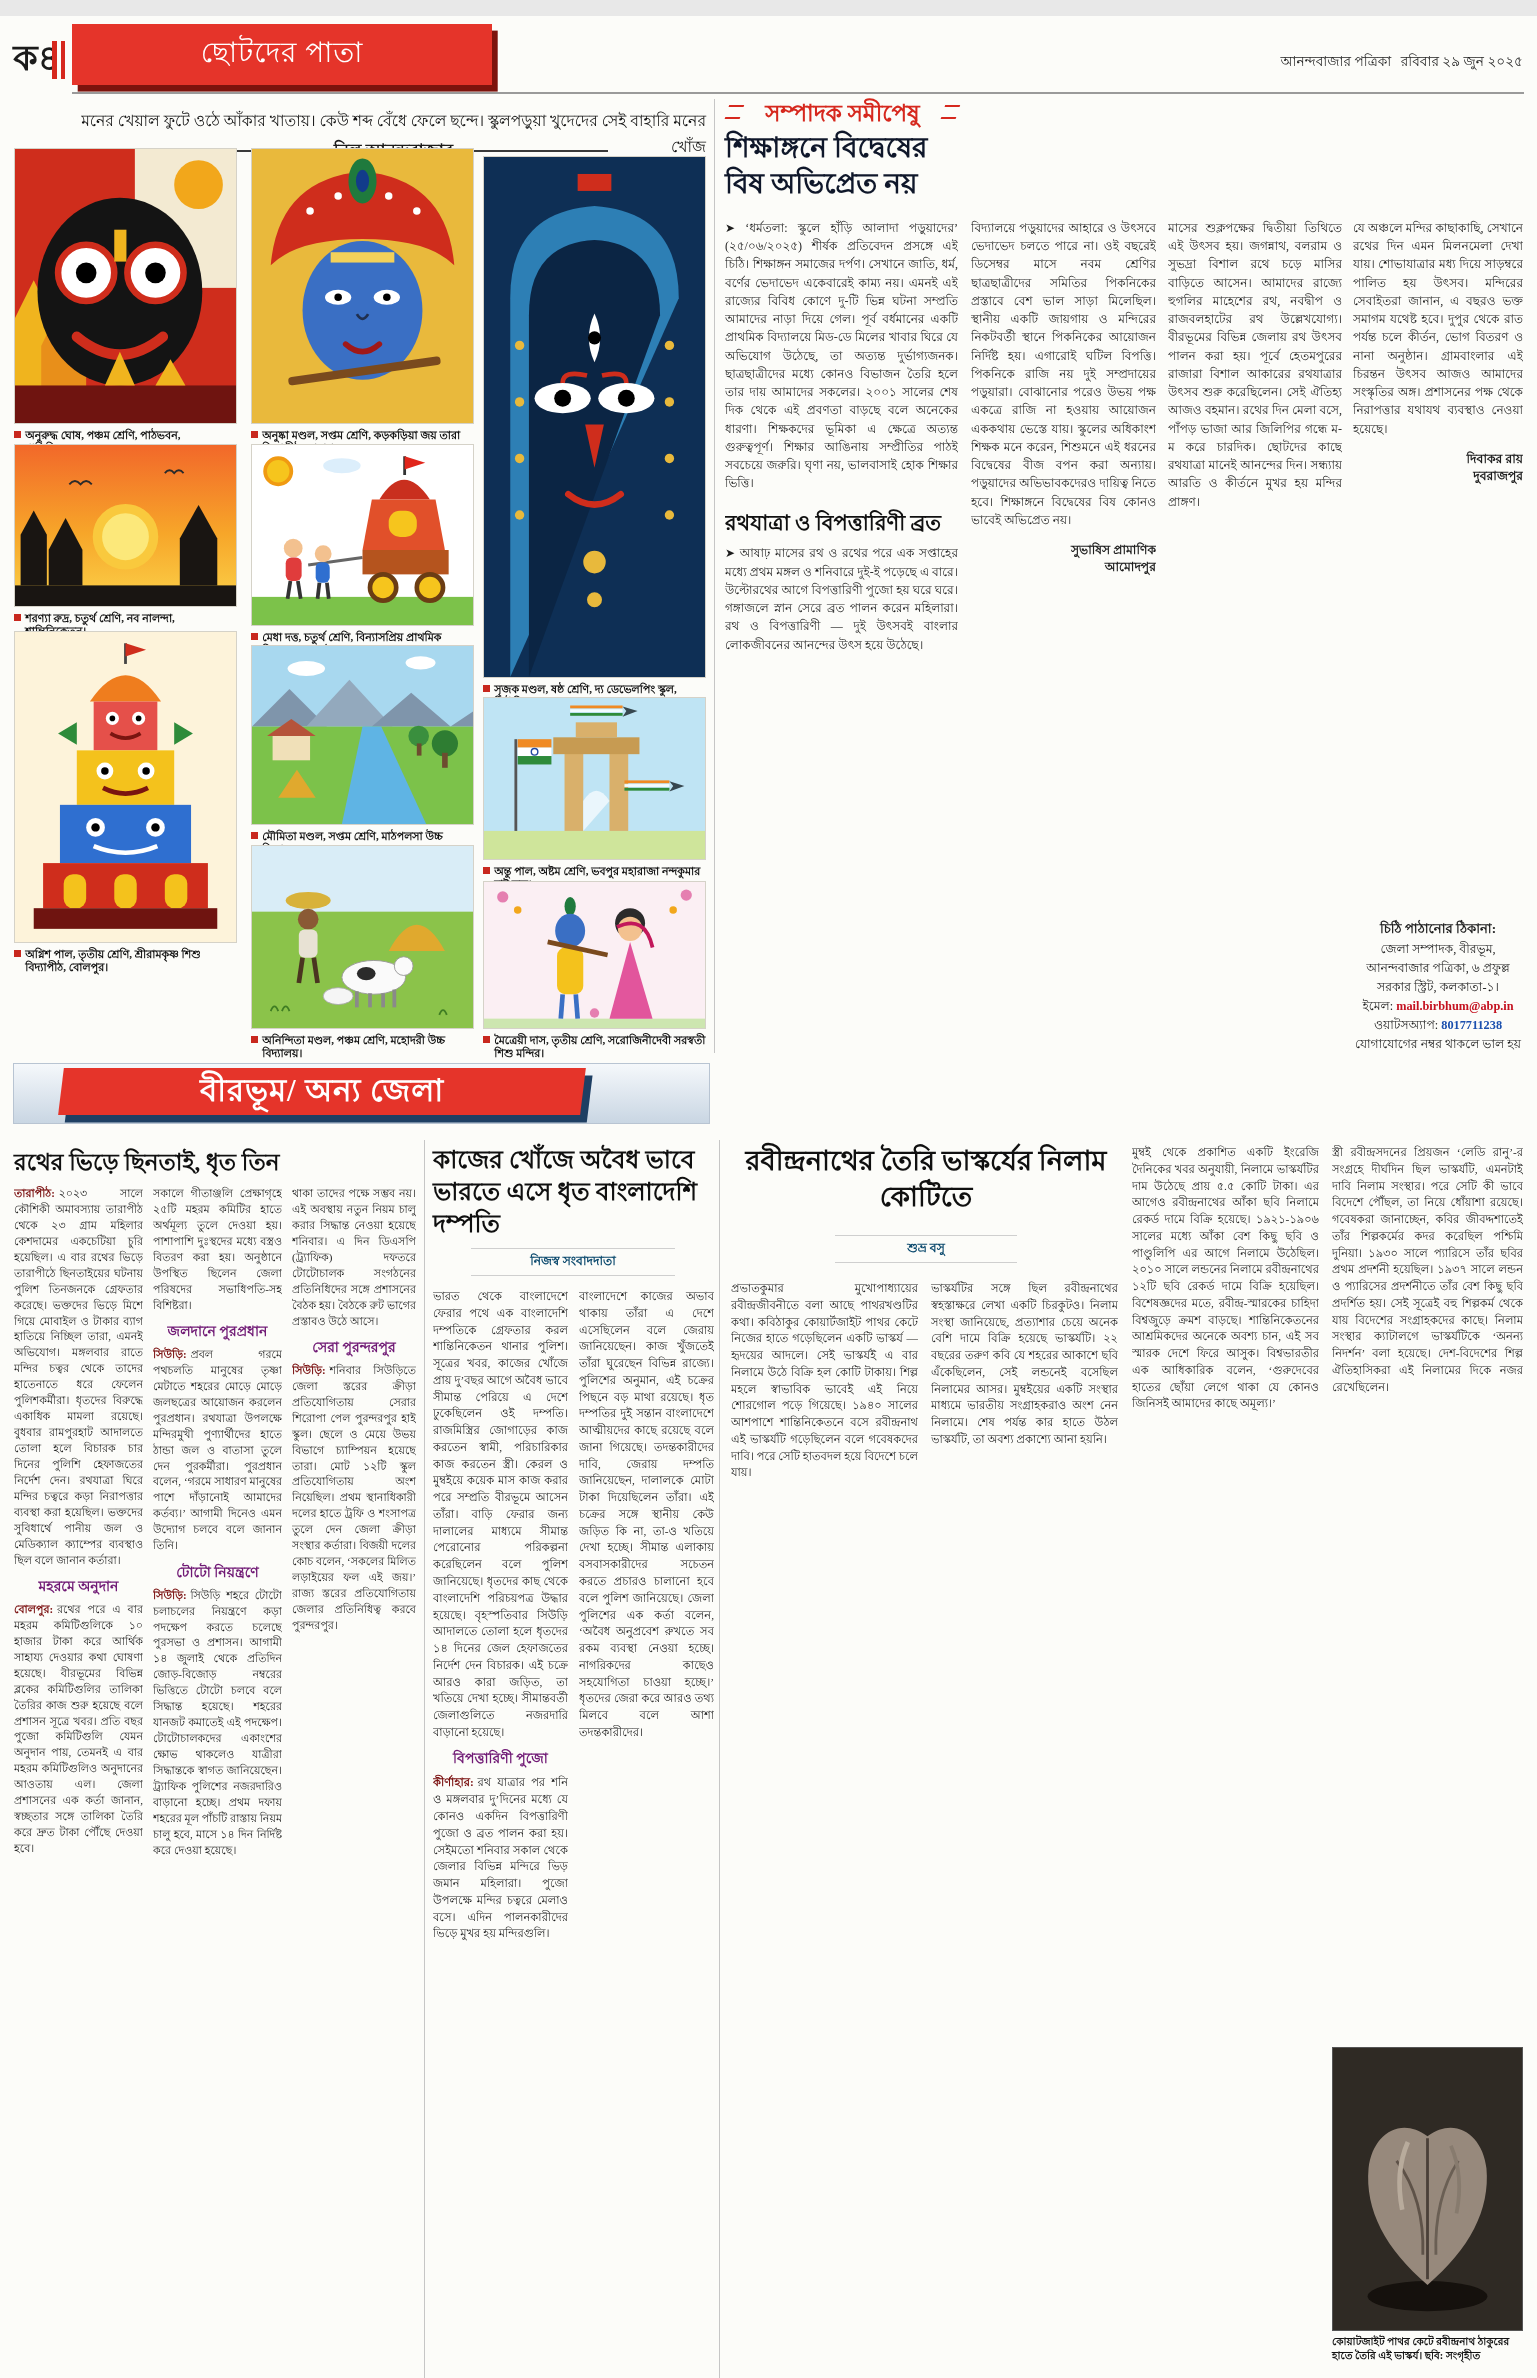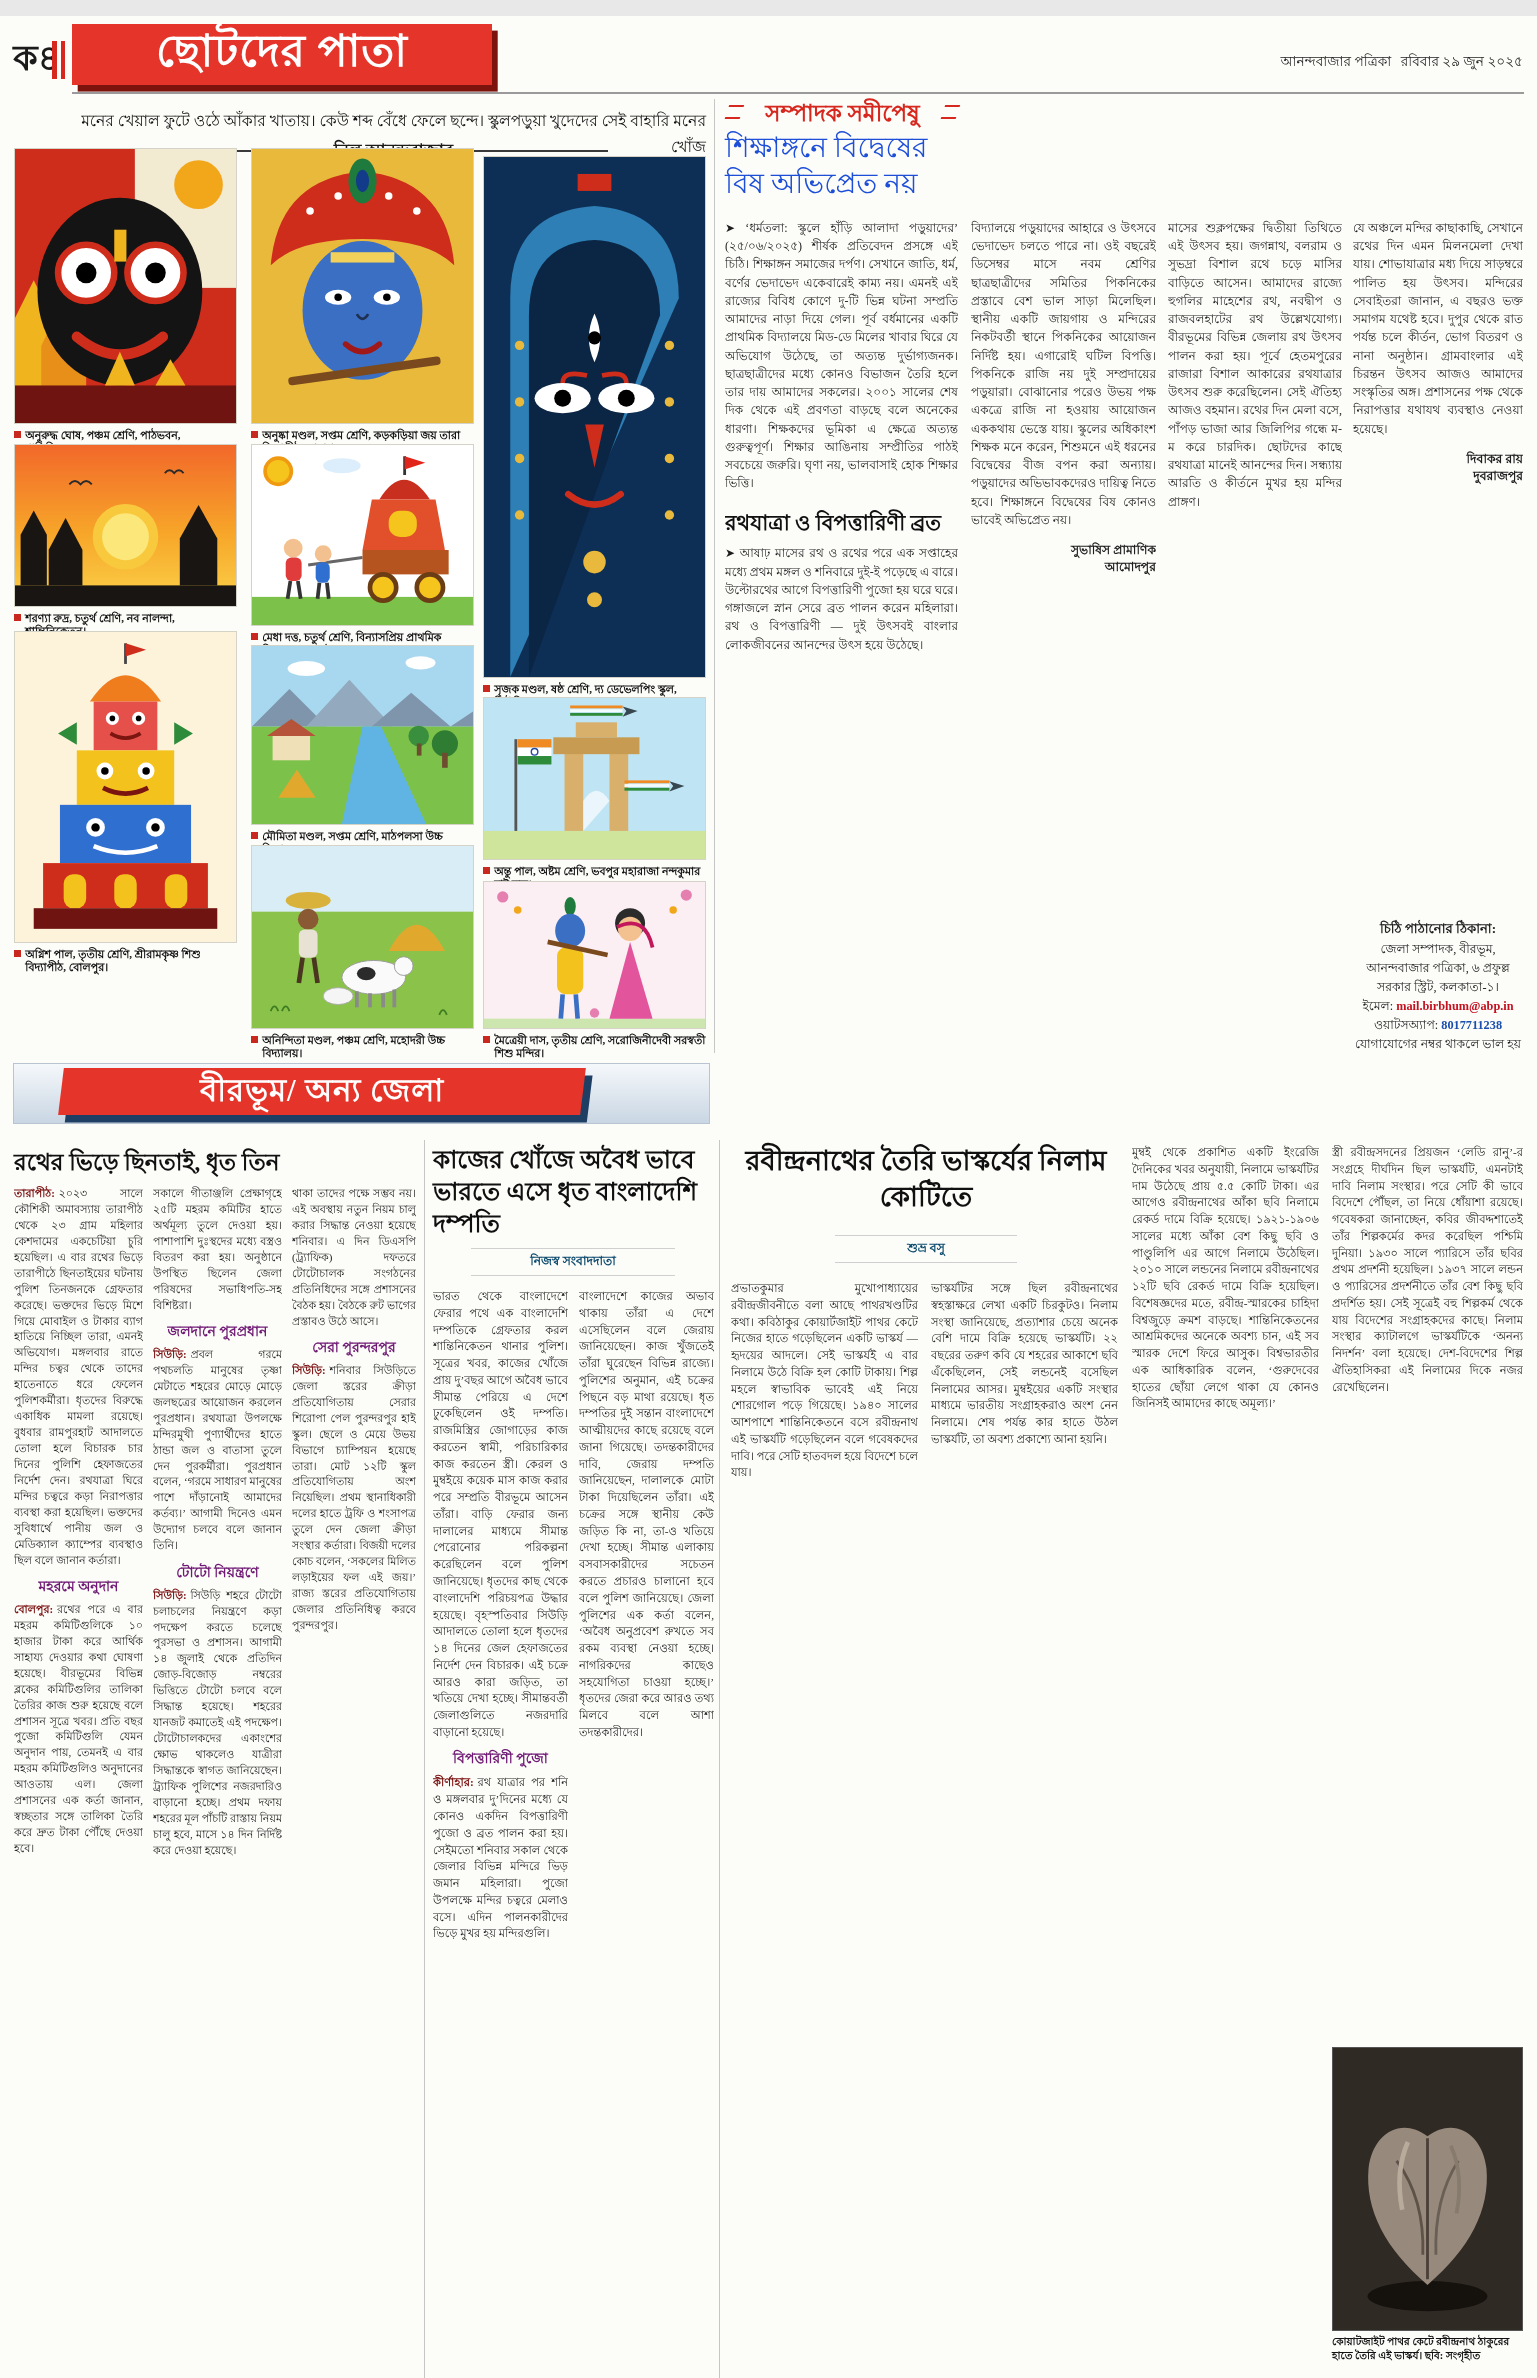--- a/index.html
+++ b/index.html
@@ -5,21 +5,21 @@
   *{margin:0;padding:0;box-sizing:border-box}
   html,body{background:#e8e8e8}
   .page{position:relative;width:1538px;height:2378px;margin:16px auto;background:#fcfcf9;color:#1b1b1b;
         font-family:"Liberation Serif","DejaVu Serif",serif;overflow:hidden}
   .abs{position:absolute}
 
   
   .pageno{font-size:35px;font-weight:bold}
   .abp-mark{width:14px;height:38px;background:repeating-linear-gradient(90deg,#d6281e 0 4.7px,#fcfcf9 4.7px 8.5px)}
   .masthead{background:#e5342a;box-shadow:5.7px 6.6px 0 #7d130d;display:flex;align-items:center;justify-content:center;
-            color:#fff;font-weight:bold;font-size:44px;letter-spacing:0.9px}
+            color:#fff;font-weight:normal;font-size:28px;letter-spacing:0.9px}
   .hrule{background:#9a9a9a;height:1.9px}
   .dateline-top{font-size:13.7px;text-align:right;color:#222}
   .dateline-top .pn{font-weight:normal;margin-right:9.5px}
 
   
   .intro1{font-size:15.6px;text-align:right;color:#101010}
   .intro2{display:flex;align-items:center;justify-content:center;gap:13.2px;font-weight:bold;font-size:17px}
   .irl{flex:0 0 142px;height:1.9px;background:#3a3a3a}
 
   
@@ -28,21 +28,21 @@
   .art-visual svg{display:block;width:100%;height:100%}
   .art-caption{font-size:11px;font-weight:bold;line-height:1.25;margin-top:4.7px;display:flex;gap:4.7px;color:#111}
   .mk{flex:0 0 auto;width:6.6px;height:6.6px;background:#c8281e;margin-top:2.8px}
 
   
   .vrule{position:absolute;width:0.9px;background:#c6c6c6}
   .letters-label{color:#d6281e;font-weight:bold;font-size:23px;text-align:center;position:relative}
   .letters-label:before,.letters-label:after{content:"";position:absolute;top:9.5px;width:15px;height:9.5px;
        border-top:2.8px solid #d6281e;border-bottom:2.8px solid #d6281e;transform:skewX(-18deg)}
   .letters-label:before{left:1.9px}.letters-label:after{right:1.9px}
-  .letters-head{font-size:28px;font-weight:normal;line-height:1.28;color:#1d4ed8}
+  .letters-head{font-size:28px;font-weight:bold;line-height:1.28;color:#0f172a}
   .lcol{font-size:12px;line-height:1.52;text-align:justify;color:#1e1e1e;overflow:hidden;display:flex;flex-direction:column}
   .lcol p{margin-bottom:5.7px}
   .l2head{font-size:21px;font-weight:bold;line-height:1.3;margin:11.4px 0 7.6px;color:#101010;text-align:left}
   .sig{text-align:right;font-weight:bold;font-size:12.3px;line-height:1.35;margin-top:7.6px}
   .addr{text-align:center;font-size:12.3px;line-height:1.55;margin-top:auto}
   .addr .t{font-weight:bold;font-size:13.2px}
   .addr .em{color:#c41220;font-weight:bold}
   .addr .ph{color:#1a4fae;font-weight:bold}
 
   

